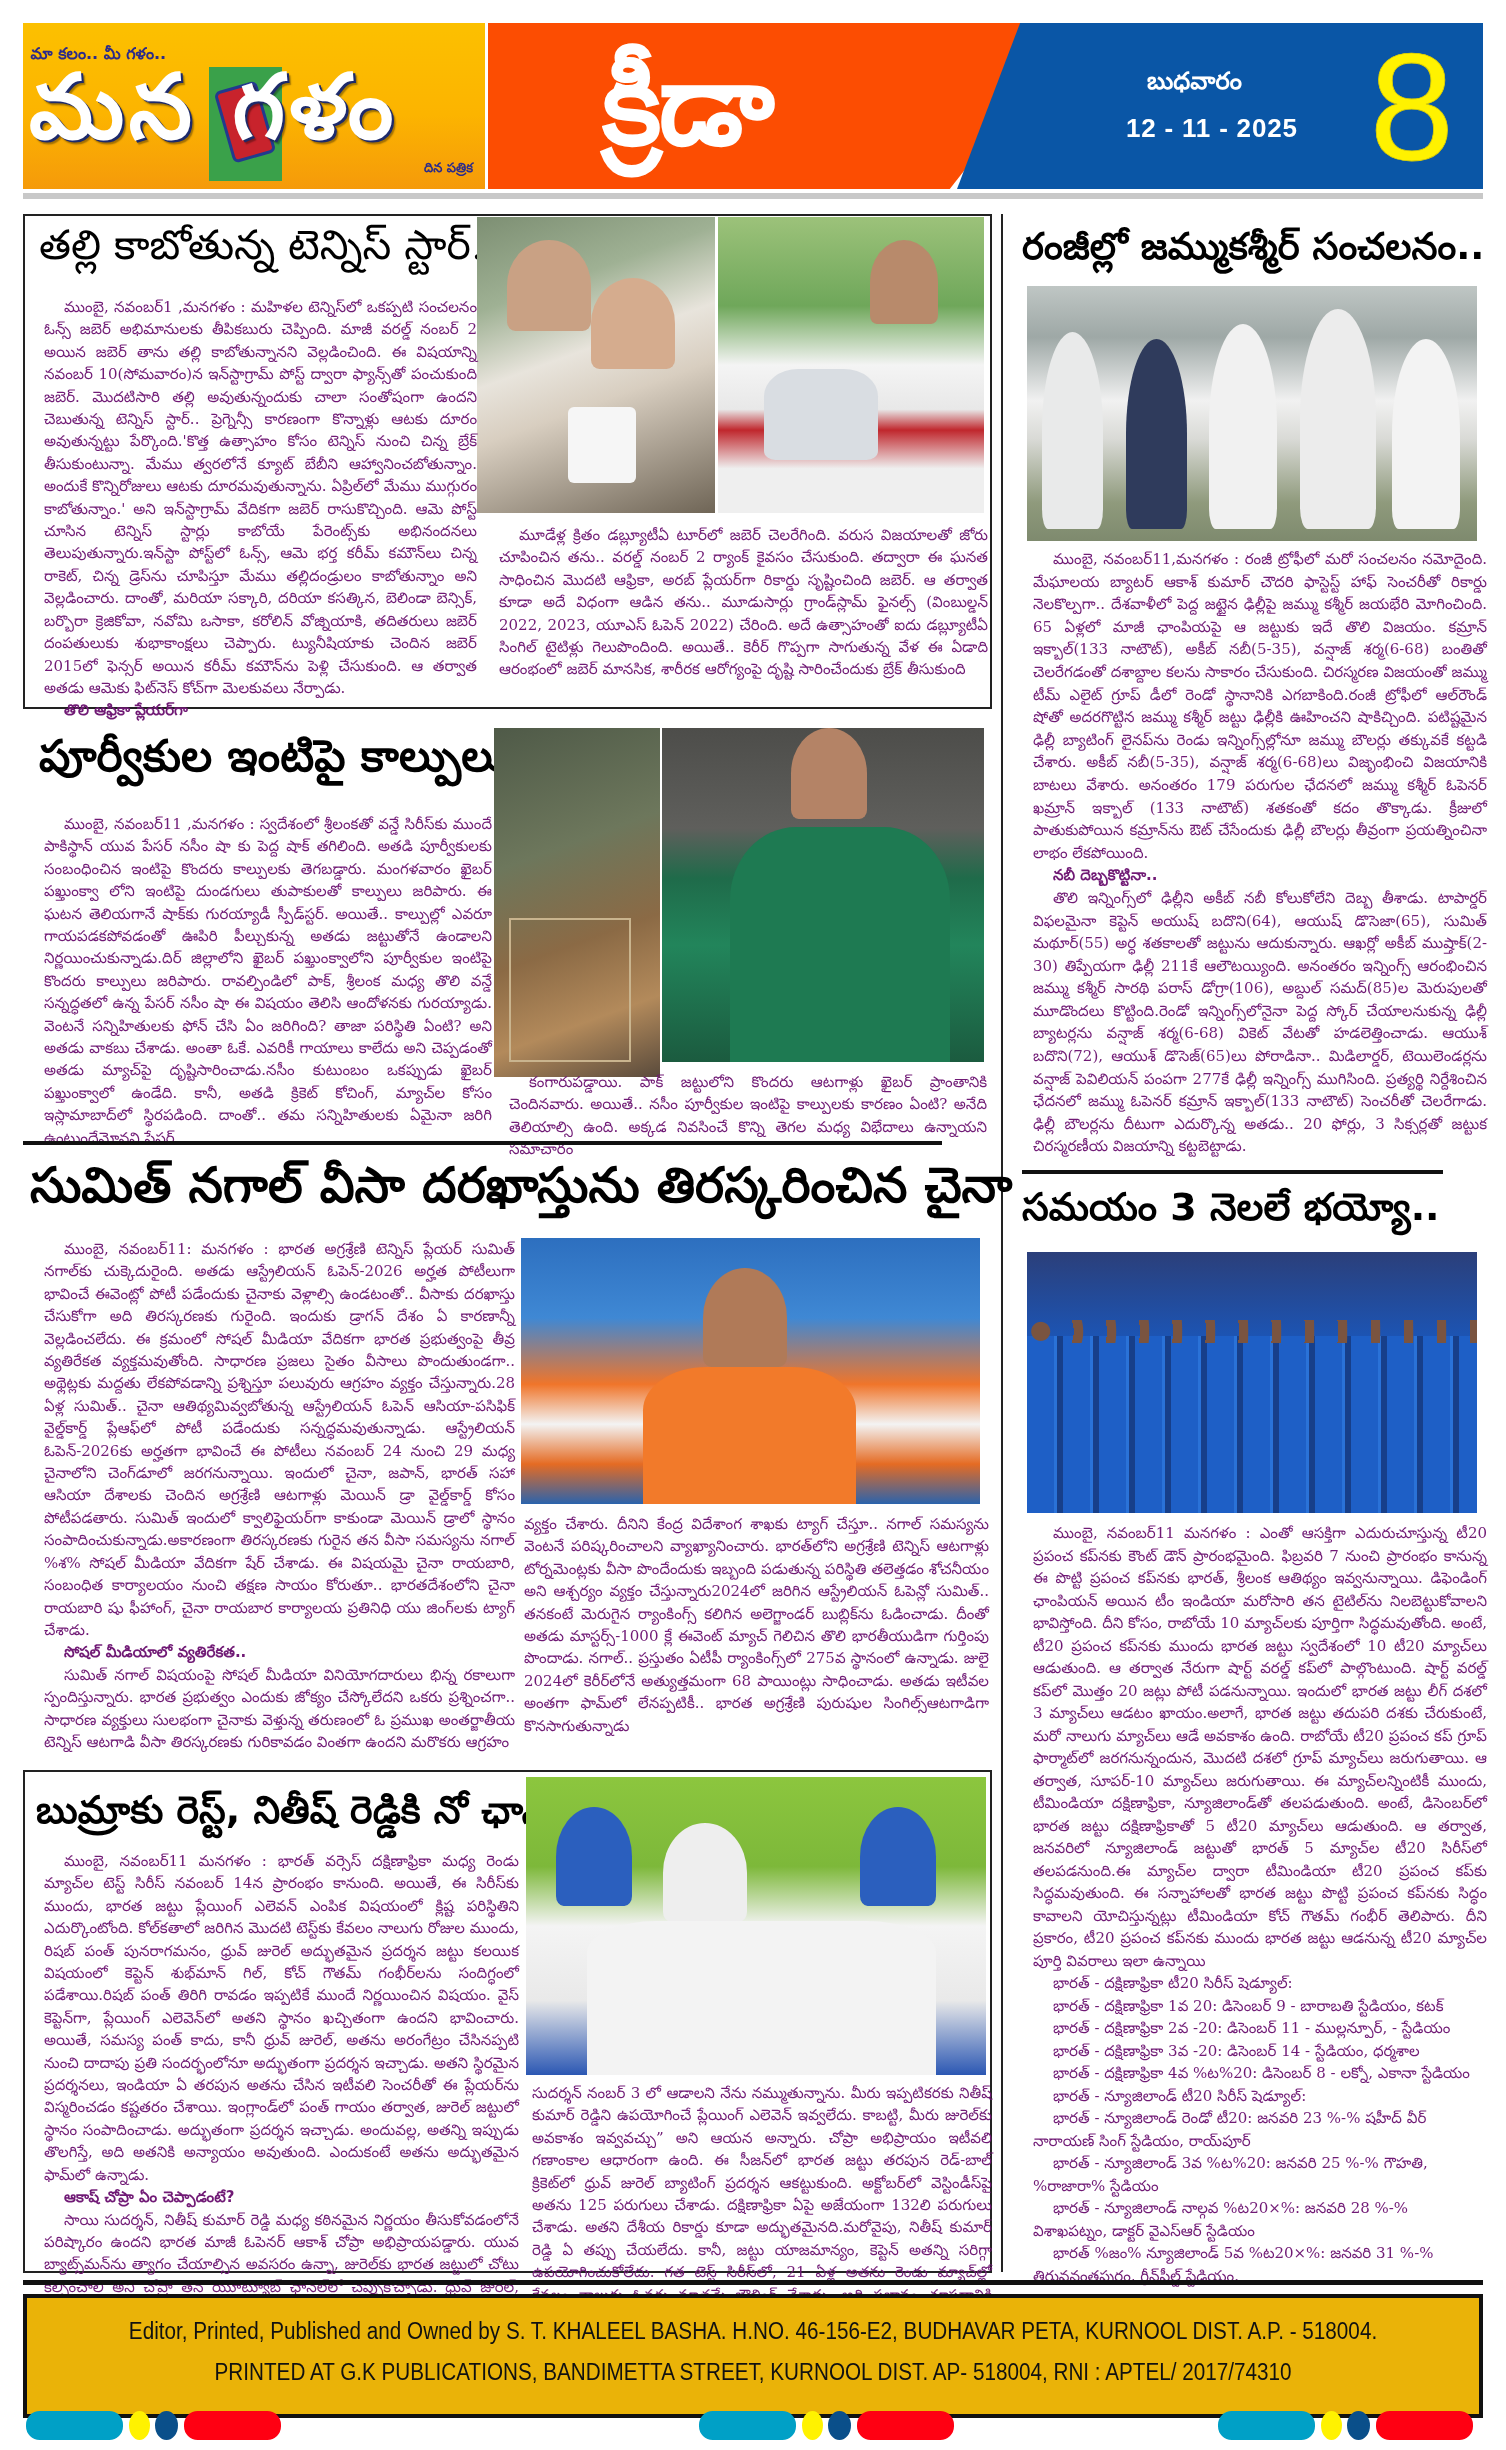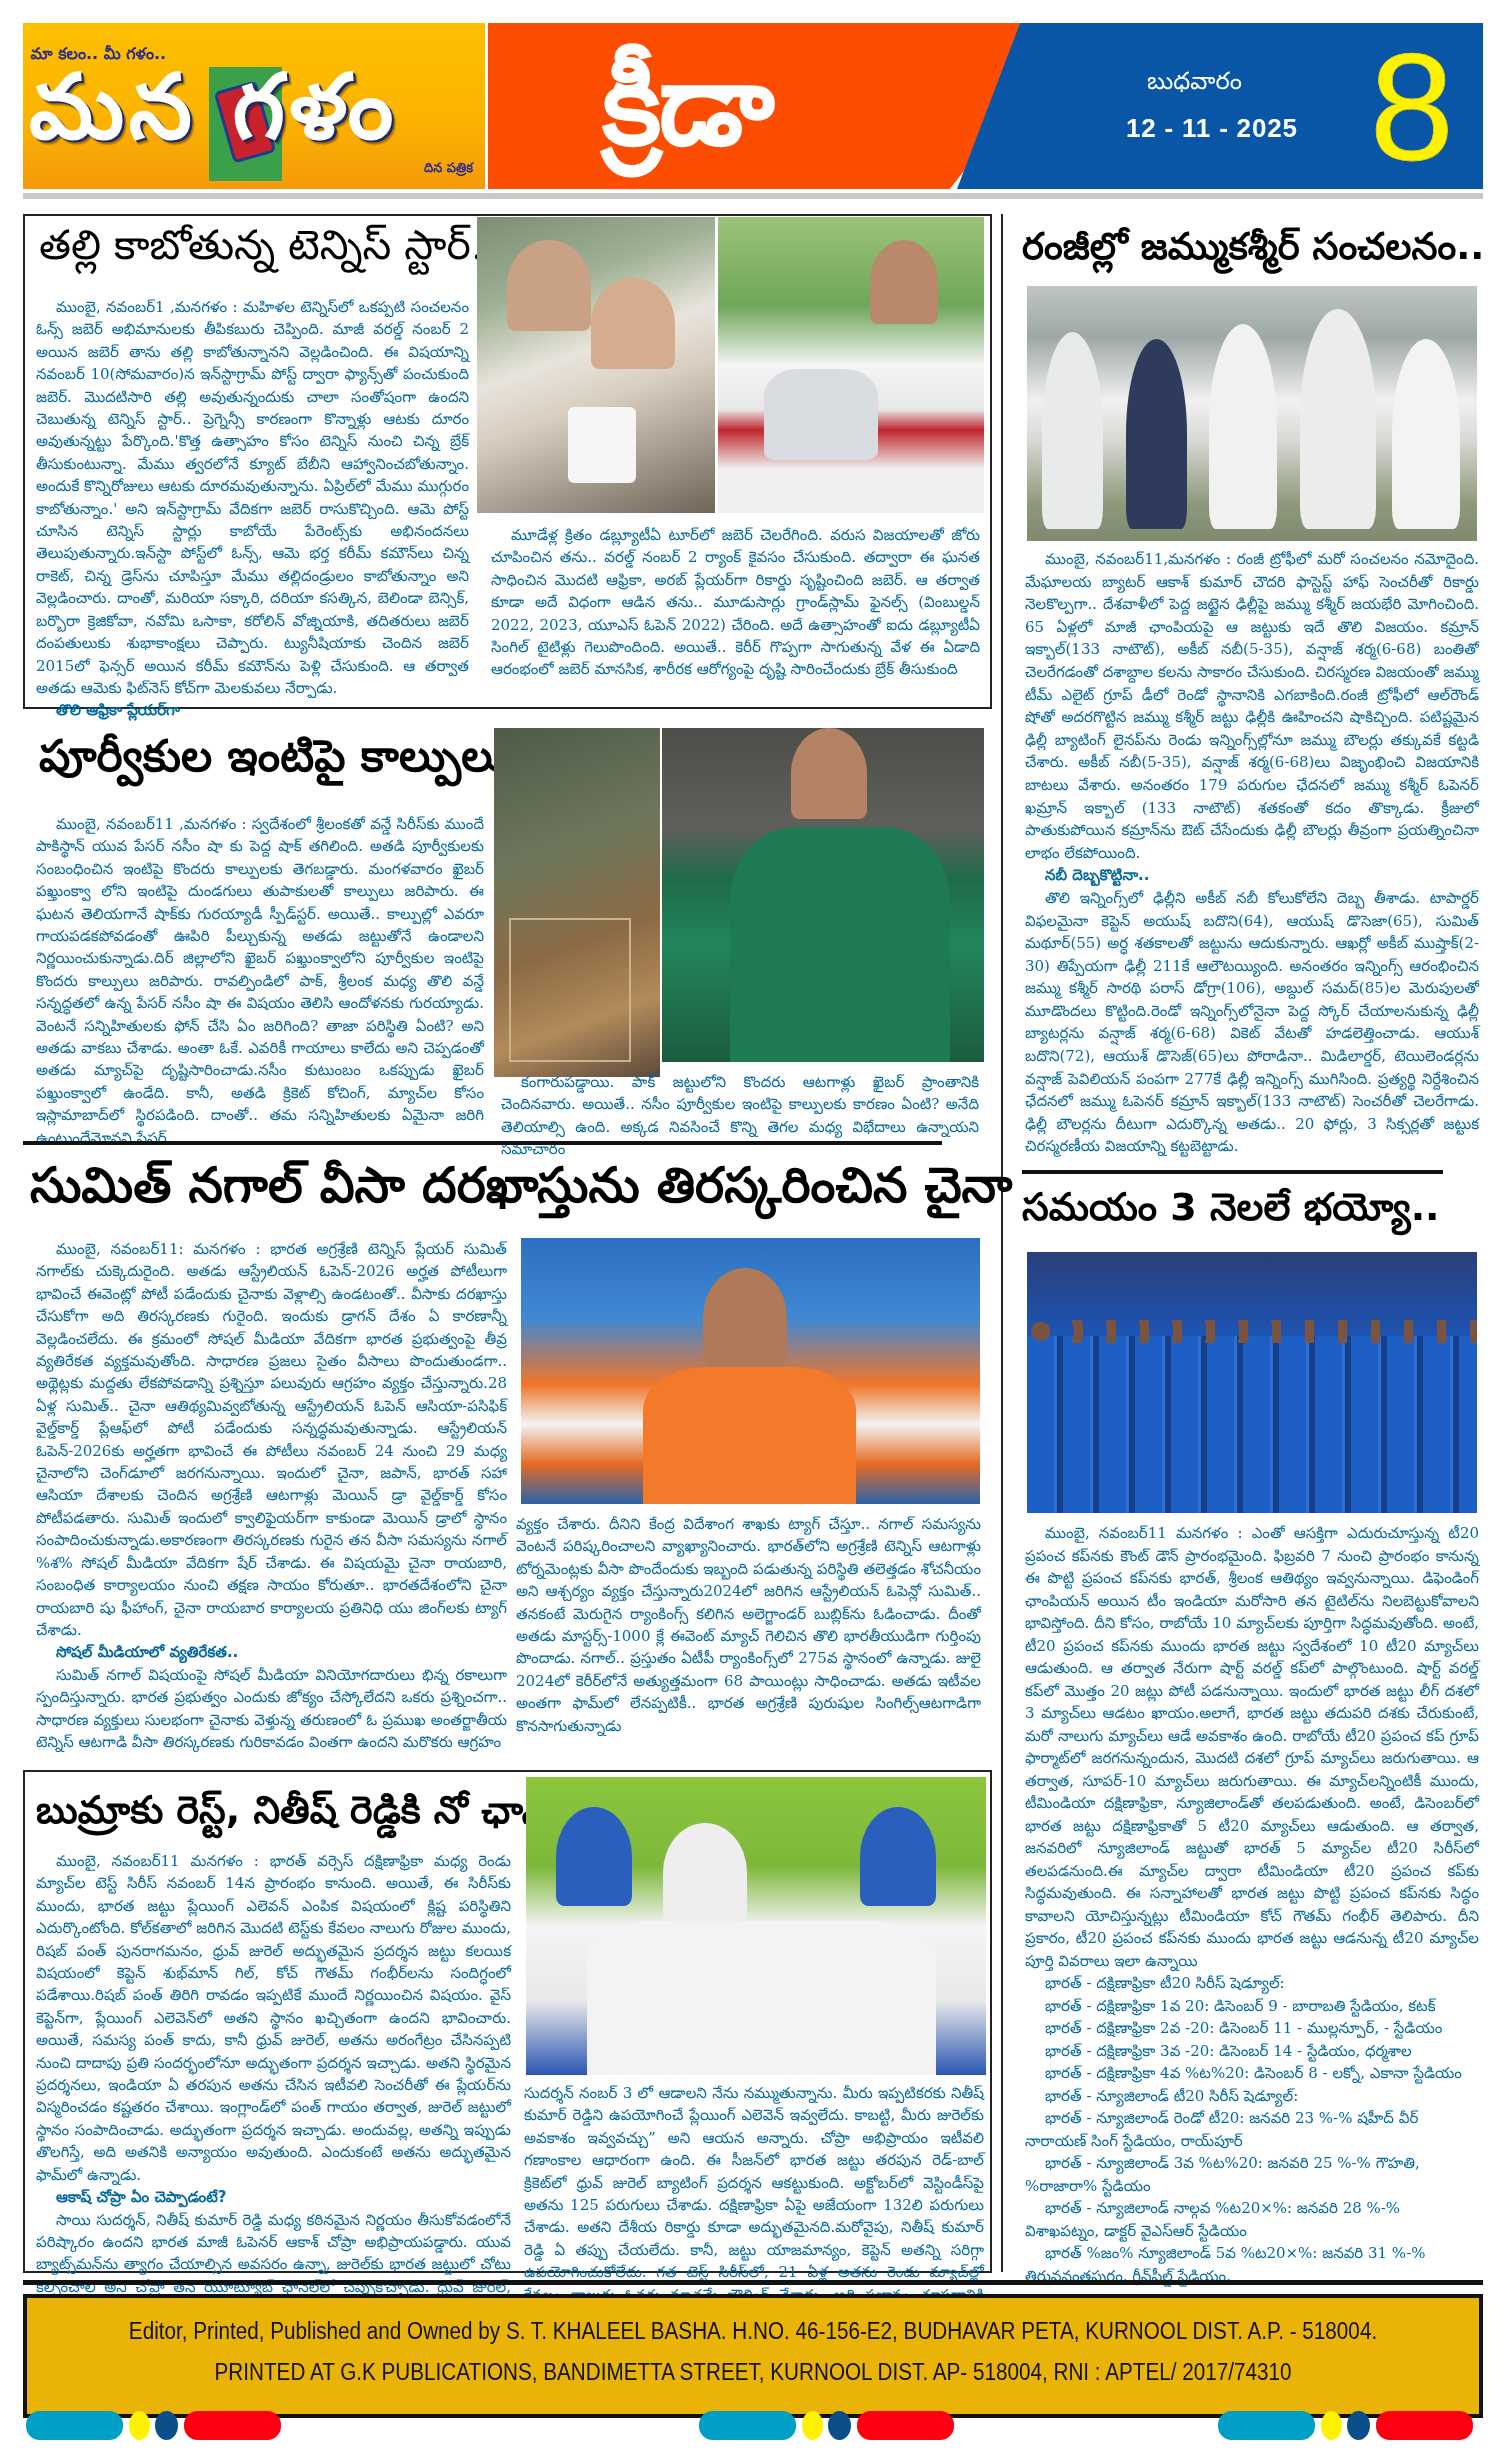--- a/index.html
+++ b/index.html
@@ -18,34 +18,34 @@
     background: #c8232c; border: 3.8px solid #223a8e; transform: rotate(-16deg); border-radius: 6px; }
   .logo-subtitle { position: absolute; right: 12px; bottom: 10.6px; font-size: 13px; font-weight: bold; color: #2b2b8a; }
 
   .section-block { position: absolute; left: 465px; top: 0; width: 592px; height: 166px; background: #fc4d02;
     clip-path: polygon(0 0, 100% 0, 78% 100%, 0 100%); }
   .section-title { position: absolute; left: 114px; top: 10.6px; font-size: 114px; font-weight: bold; color: #fff;
     line-height: 1.25; letter-spacing: -3px; }
 
   .date-block { position: absolute; left: 934px; top: 0; width: 526px; height: 166px; background: #0a56a6;
     clip-path: polygon(12% 0, 100% 0, 100% 100%, 0 100%); }
-  .day-label { position: absolute; left: 190px; top: 44px; font-size: 24px; font-weight: normal; color: #fff; }
+  .day-label { position: absolute; left: 190px; top: 44px; font-size: 24px; font-weight: bold; color: #fff; }
   .date-label { position: absolute; left: 169px; top: 90px; font-size: 26px; font-weight: bold; color: #fff; font-family: "Liberation Sans", sans-serif; letter-spacing: 0.8px; }
   .page-number { position: absolute; right: 29px; top: 7.6px; font-size: 152px; color: #fff200; font-family: "Liberation Sans", sans-serif;
     line-height: 1; -webkit-text-stroke: 0.8px #e0d000; }
 
   .grey-band { position: absolute; left: 23px; top: 193px; width: 1460px; height: 6px; background: #c8c8c8; }
 
   
   .rule { position: absolute; background: #111; }
   .vline { position: absolute; background: #222; width: 2.3px; }
   .box { position: absolute; border: 2.3px solid #222; background: #fff; }
   .headline { position: absolute; font-weight: bold; color: #000; line-height: 1.15; white-space: nowrap; }
   .hl-light { font-weight: normal; font-family: "DejaVu Serif", serif; }
-  .body-text { position: absolute; font-size: 16.3px; line-height: 23.5px; text-align: justify; font-family: "DejaVu Serif", serif; color: #0369a1; }
+  .body-text { position: absolute; font-size: 16.3px; line-height: 23.5px; text-align: justify; font-family: "DejaVu Serif", serif; color: #701a75; margin-left: 8px; }
   .body-text p { text-indent: 20px; }
   .subhead { font-weight: bold; font-family: "DejaVu Sans", sans-serif; text-indent: 20px; display: block; }
   .photo { position: absolute; overflow: hidden; }
 
   
   .ph-jabeur1 { background: linear-gradient(160deg,#7d8f73 0%,#9fb194 25%,#e8e4dc 45%,#d8cec0 60%,#6f6556 100%); }
   .ph-jabeur2 { background: linear-gradient(180deg,#9cc27a 0%,#6fa75a 30%,#f4f4f4 50%,#e8e8e8 65%,#c0272d 72%,#efefef 85%); }
   .ph-ranji { background: linear-gradient(180deg,#bfc6c4 0%,#9ea8a6 20%,#f1f1f1 45%,#d9dad6 60%,#8f9a7c 85%,#7e8a6e 100%); }
   .ph-glass { background: linear-gradient(160deg,#4f5a48 0%,#6d775c 35%,#8b6a45 60%,#b38a5b 80%,#5a4b3c 100%); }
   .ph-naseem { background: linear-gradient(180deg,#4d4d4a 0%,#5f5f5c 30%,#1f6b4a 45%,#22855b 65%,#1b5b3f 100%); }

